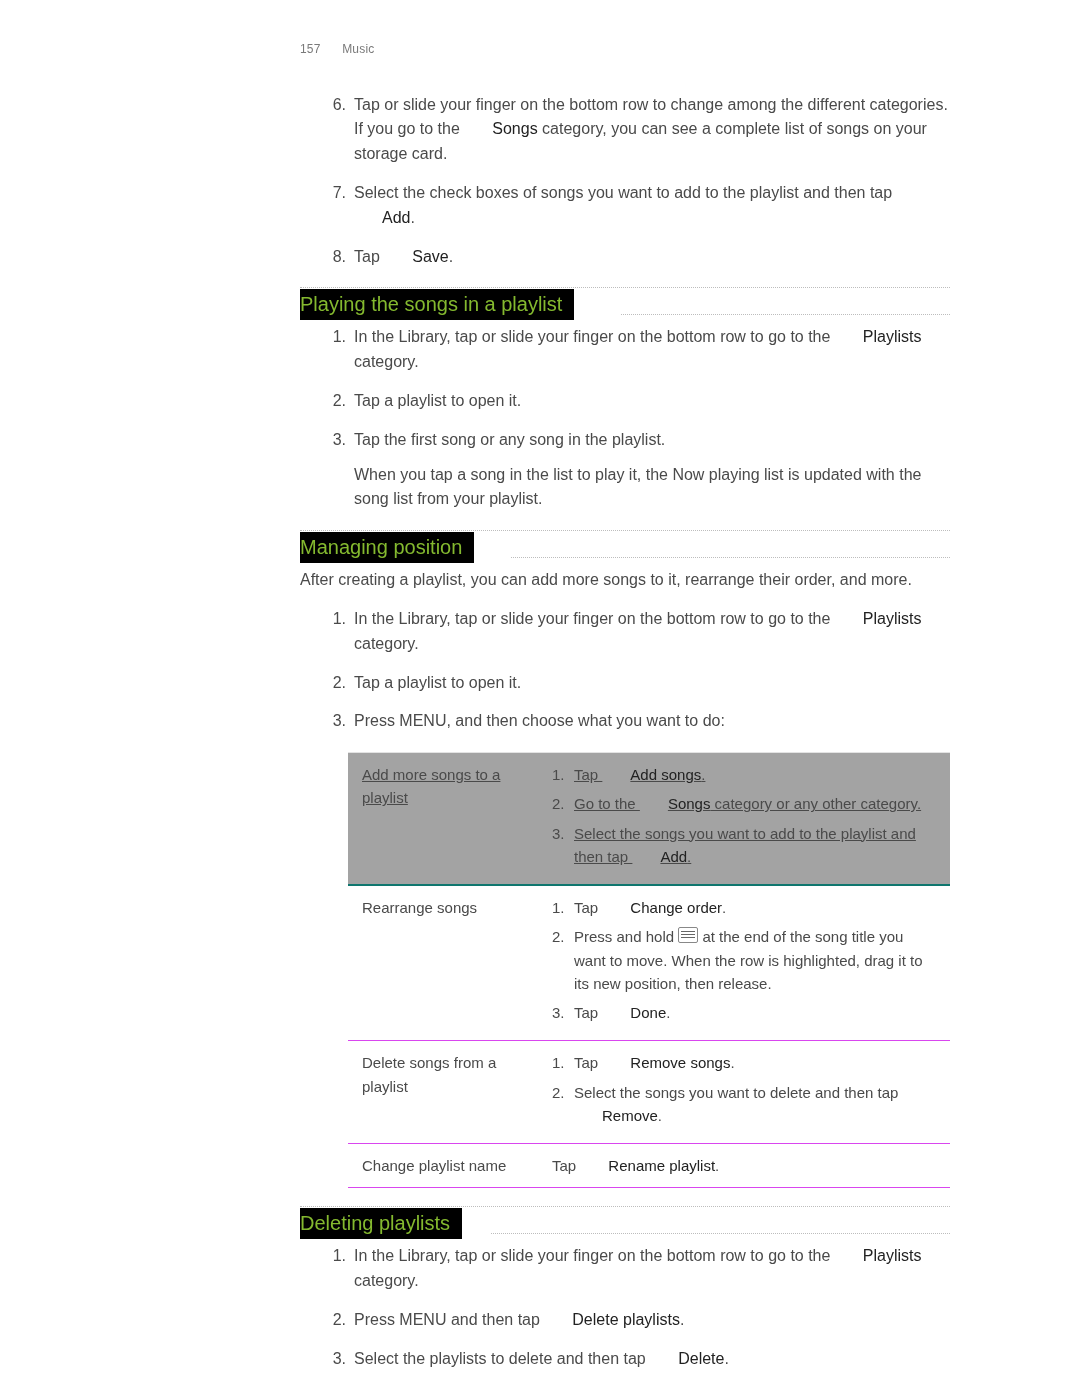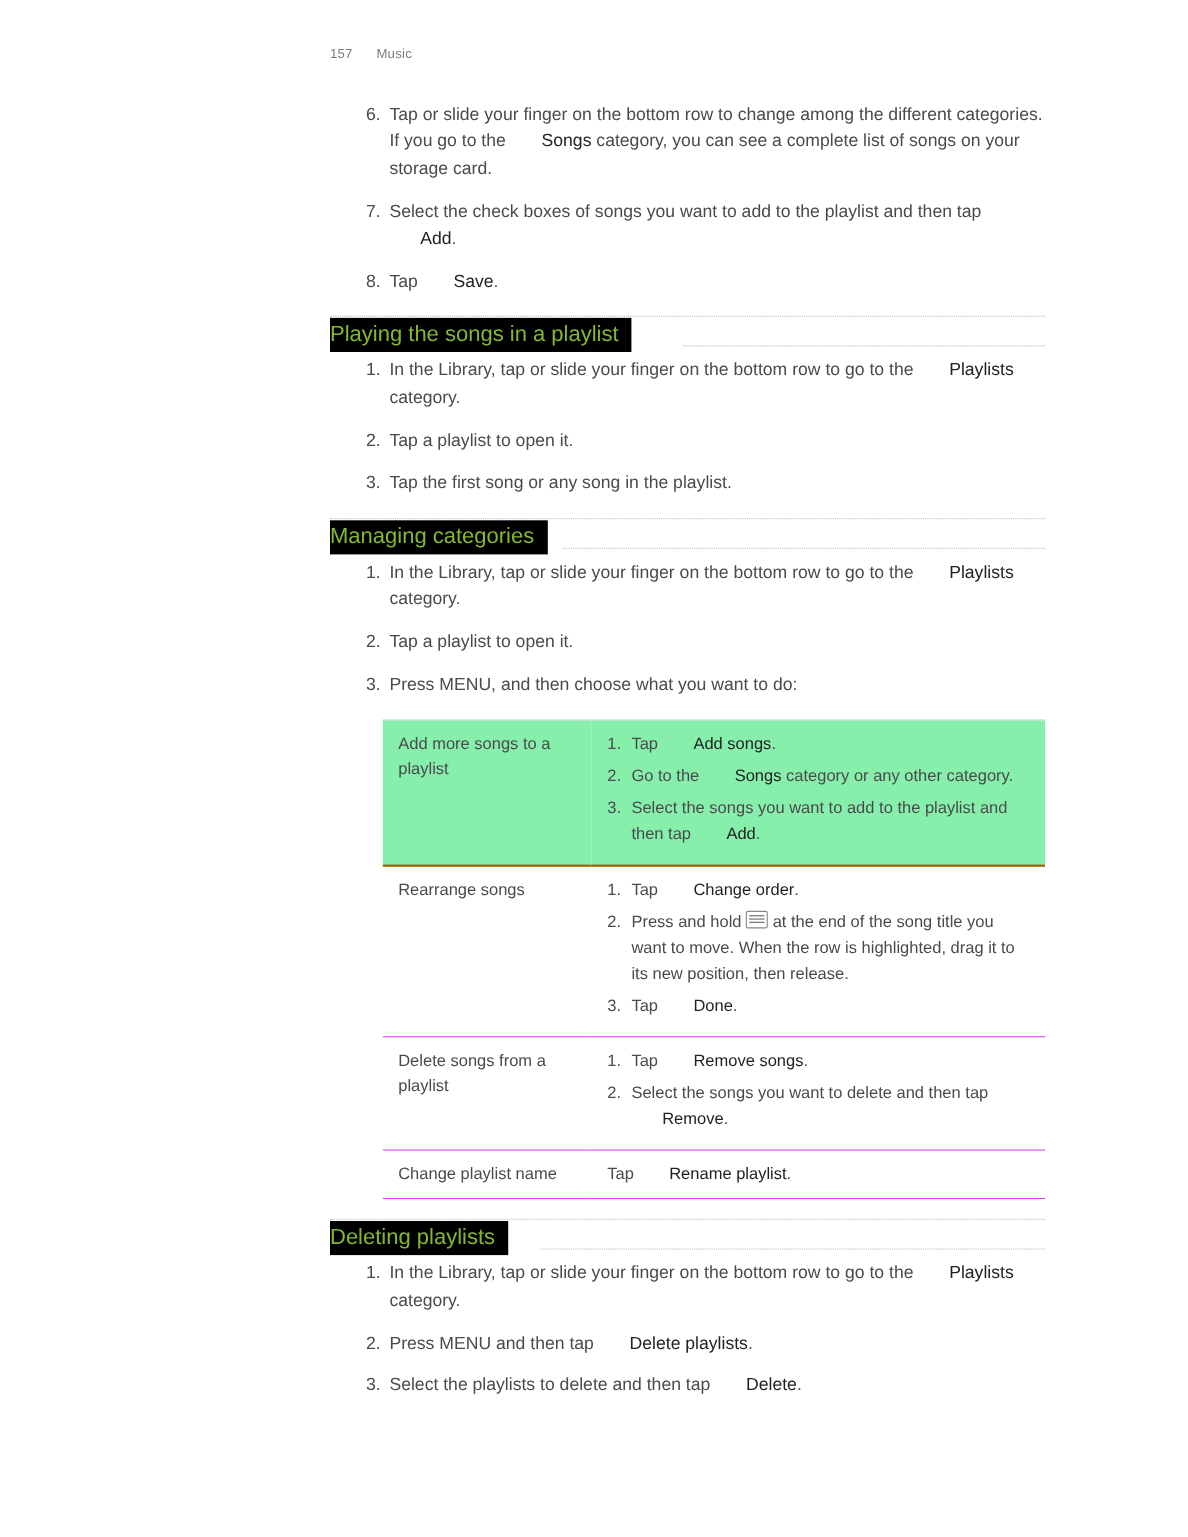--- a/index.html
+++ b/index.html
@@ -102,23 +102,24 @@
     margin: 8px 0 4px 48px;
     color: #4a4a4a;
     table-layout: fixed;
   }
   table.mgmt td, table.mgmt th {
     text-align: left;
     vertical-align: top;
     padding: 10px 14px 10px 14px;
   }
   table.mgmt tr.hdr td {
-    background: #86efac;
-    border-bottom: 2px solid #a16207;
+    background: #a3a3a3;
+    border-bottom: 2px solid #0f766e;
     border-top: 1px solid #e3e3e3;
+    text-decoration: underline;
   }
   table.mgmt tr.row td {
     border-bottom: 1px solid #d946ef;
   }
   table.mgmt col.left { width: 190px; }
 
   ol.inner-list {
     list-style: none;
     margin: 0;
     padding: 0;
@@ -193,30 +194,32 @@
         <span class="num">1.</span>
         <span>In the Library, tap or slide your finger on the bottom row to go to the </span><span class="strong">Playlists</span><span> category.</span>
       </li>
       <li>
         <span class="num">2.</span>
         <span>Tap a playlist to open it.</span>
       </li>
       <li>
         <span class="num">3.</span>
         <span>Tap the first song or any song in the playlist.</span>
+        <div class="li-extra">When you tap a song in the list to play it, the Now playing list is updated with the song list from your playlist.</div>
       </li>
     </ol>
 
     <div class="sec-wrap">
       <div class="dotted-top"></div>
-      <div class="title">Managing categories</div>
+      <div class="title">Managing position</div>
       <div class="dotted-bot"></div>
       <div class="dotted-bot-mask" style="width:210px;"></div>
     </div>
 
+    <p class="intro-p">After creating a playlist, you can add more songs to it, rearrange their order, and more.</p>
 
     <ol class="main-list">
       <li>
         <span class="num">1.</span>
         <span>In the Library, tap or slide your finger on the bottom row to go to the </span><span class="strong">Playlists</span><span> category.</span>
       </li>
       <li>
         <span class="num">2.</span>
         <span>Tap a playlist to open it.</span>
       </li>

